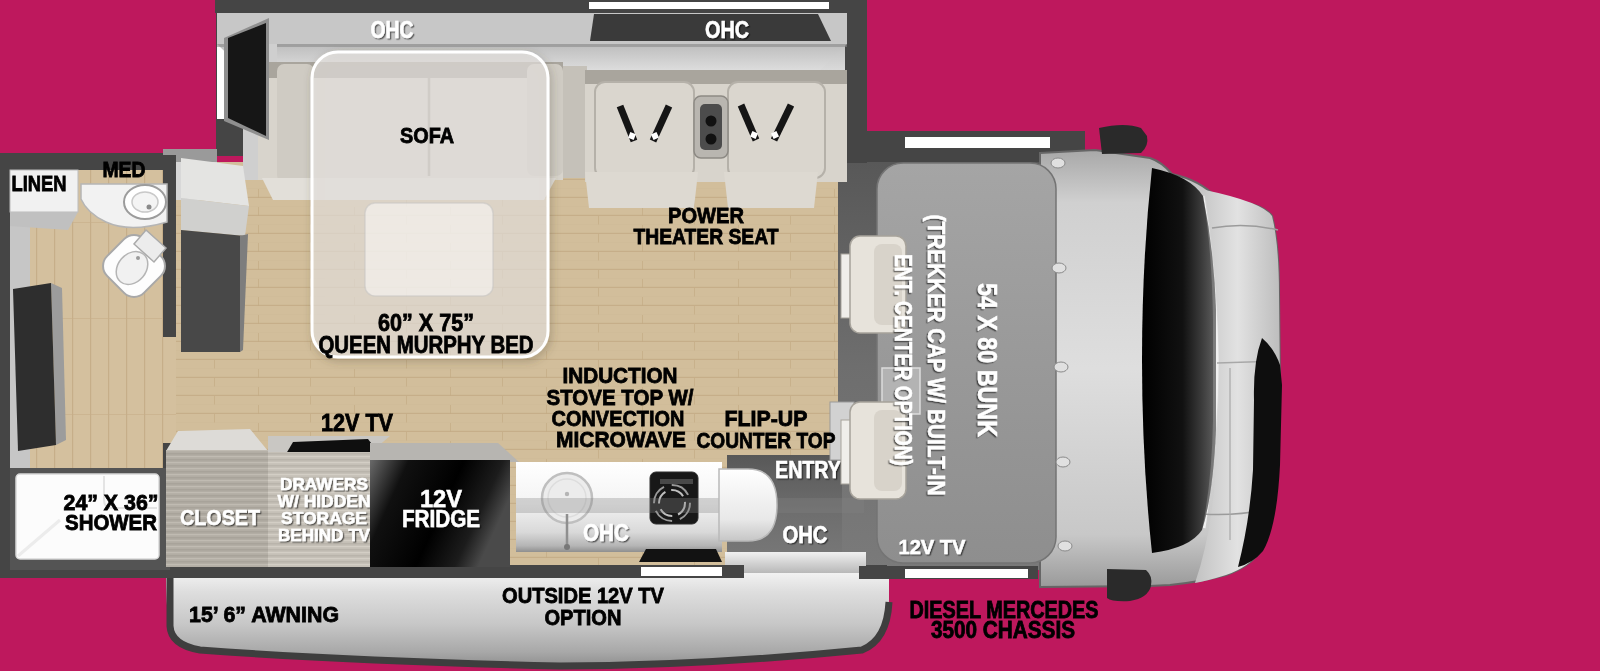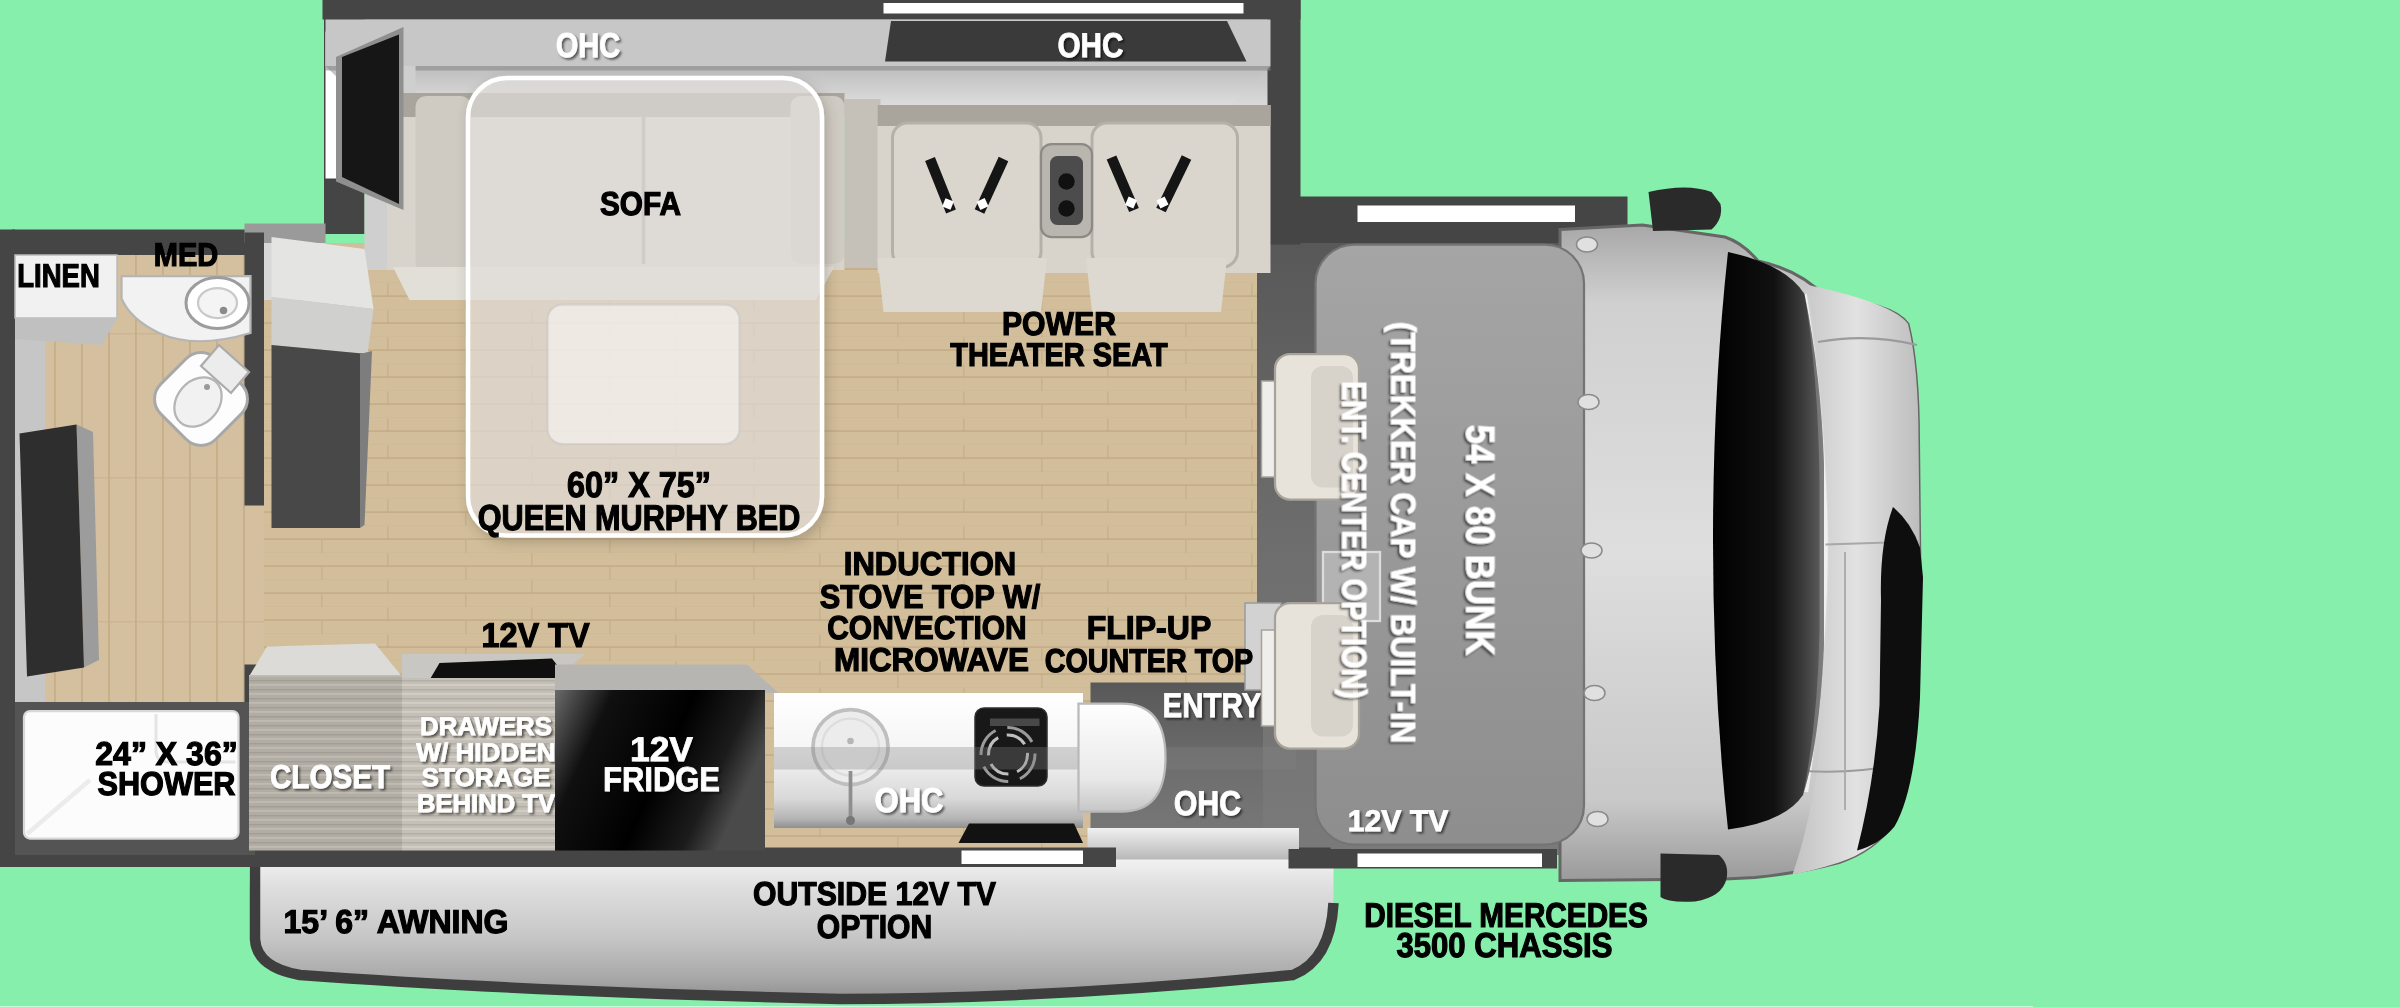--- a/index.html
+++ b/index.html
@@ -1,16 +1,16 @@
 <!DOCTYPE html>
 <html><head>
 <meta charset="utf-8">
 <style>
 html,body{margin:0;padding:0;background:#fff}
-#c{position:relative;width:1600px;height:671px;background:#86efac;overflow:hidden;font-family:"Liberation Sans",sans-serif}
+#c{position:relative;width:1600px;height:671px;background:#be185d;overflow:hidden;font-family:"Liberation Sans",sans-serif}
 svg{position:absolute;left:0;top:0;display:block}
 text{font-family:"Liberation Sans",sans-serif;font-weight:bold}
 </style>
 </head>
 <body>
 <div id="c">
 <svg width="1600" height="671" viewBox="0 0 1600 671">
 <defs>
 <linearGradient id="gSlide" x1="0" y1="0" x2="0" y2="1">
           <stop offset="0" stop-color="#9f9f9f"></stop>

